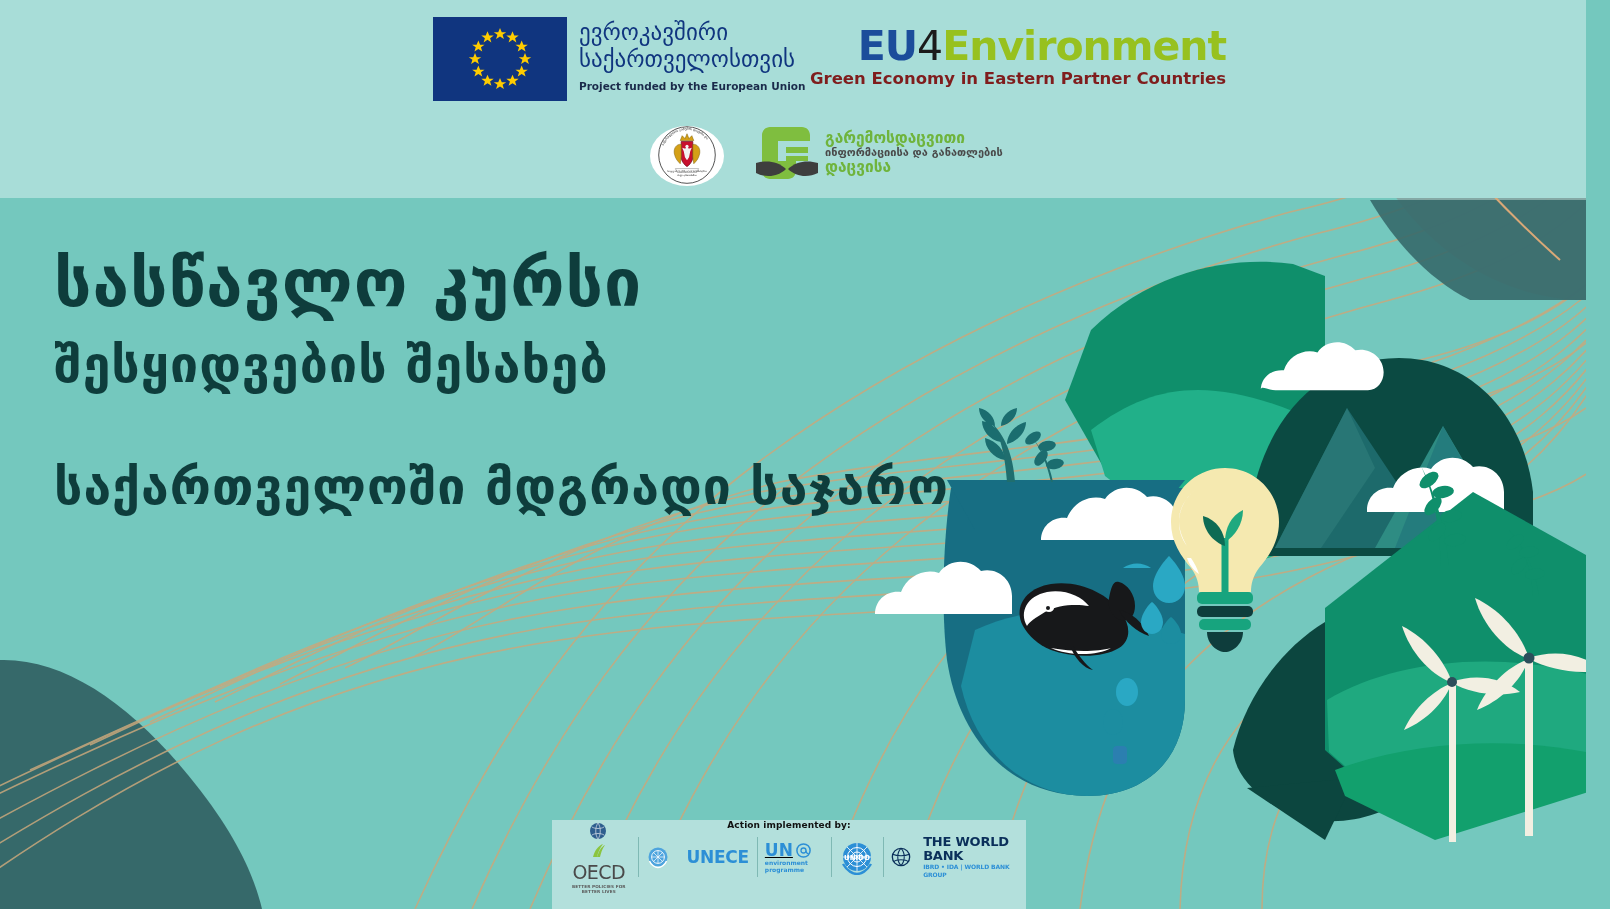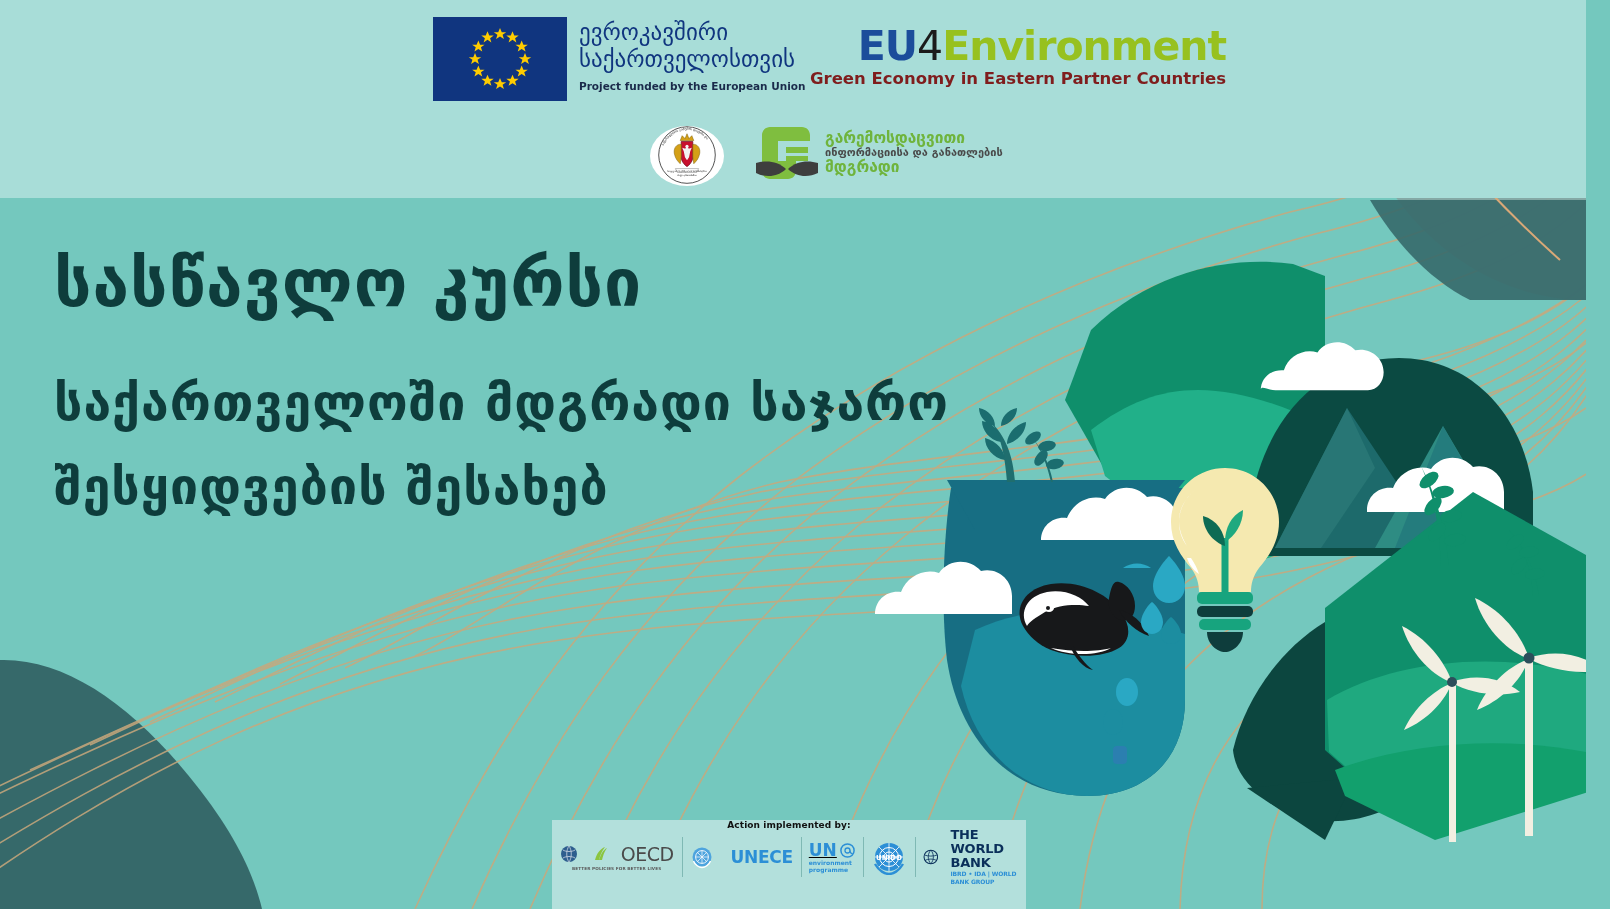--- a/index.html
+++ b/index.html
@@ -272,21 +272,21 @@
             <path d="M6,8 C6,3.6 9.6,0 14,0 L46,0 C50.4,0 54,3.6 54,8 L54,14 L22,14 L22,34 L40,34 L40,44 C40,48.4 36.4,52 32,52 L14,52 C9.6,52 6,48.4 6,44 Z" fill="#7FBE3F"></path>
             <path d="M30,20 L52,20 L52,26 L30,26 Z" fill="#7FBE3F"></path>
             <path d="M30,29 L52,29 L52,34 L30,34 Z" fill="#7FBE3F"></path>
             <path d="M0,36 C10,33 22,34 30,42 C22,50 10,51 0,46 Z" fill="#3E3E3E"></path>
             <path d="M32,42 C40,34 52,33 62,36 L62,46 C52,51 40,50 32,42 Z" fill="#3E3E3E"></path>
           </svg>
         </div>
         <div class="eiec-text">
           <div class="eiec-l1">გარემოსდაცვითი</div>
           <div class="eiec-l2">ინფორმაციისა და განათლების</div>
-          <div class="eiec-l3">მდგრადი</div>
+          <div class="eiec-l3">დაცვისა</div>
         </div>
       </div>
 
     </div>
   </div>
 
   <svg class="illus" viewBox="0 0 740 620">
     <defs>
       <clipPath id="arrowTopClip">
         <path d="M130,300 L250,60 L470,60 L470,250 Z"></path>
@@ -418,31 +418,31 @@
     <g>
       <ellipse cx="272" cy="462" rx="11" ry="14" fill="#2AA8C4"></ellipse>
       <ellipse cx="258" cy="492" rx="10" ry="13" fill="#1C8DA0"></ellipse>
       <rect x="258" y="516" width="14" height="18" rx="4" fill="#2B7FB0"></rect>
     </g>
 
   </svg>
 
   <div class="title-zone">
     <div class="title-main">სასწავლო კურსი</div>
+    <div class="title-sub">შესყიდვების შესახებ</div>
     <div class="title-sub first">საქართველოში მდგრადი საჯარო</div>
-    <div class="title-sub">შესყიდვების შესახებ</div>
   </div>
 
   <div class="footer-strip">
     <div class="footer-caption">Action implemented by:</div>
     <div class="logo-row">
 
       <div class="logo-cell">
         <div style="display:flex;flex-direction:column;align-items:center;">
-          <div style="display:flex;align-items:center;gap:14px;">
+          <div style="display:flex;align-items:center;gap:2px;flex-direction:column;">
             <svg width="20" height="20" viewBox="0 0 20 20">
               <circle cx="9" cy="10" r="8" fill="#2E5E8E"></circle>
               <path d="M3,6 C6,8 12,8 15,6 M3,14 C6,12 12,12 15,14 M9,2 C6,6 6,14 9,18 M9,2 C12,6 12,14 9,18" stroke="#cfd8e3" stroke-width="0.8" fill="none"></path>
             </svg>
             <svg width="13" height="16" viewBox="0 0 13 16">
               <path d="M1,14 C3,7 6,3 11,1 C8,5 6,9 5,14 Z" fill="#8BC53F"></path>
               <path d="M5,14 C7,8 9,4 13,2 C10,6 9,10 8,14 Z" fill="#8BC53F"></path>
             </svg>
             <span class="oecd-txt">OECD</span>
           </div>

